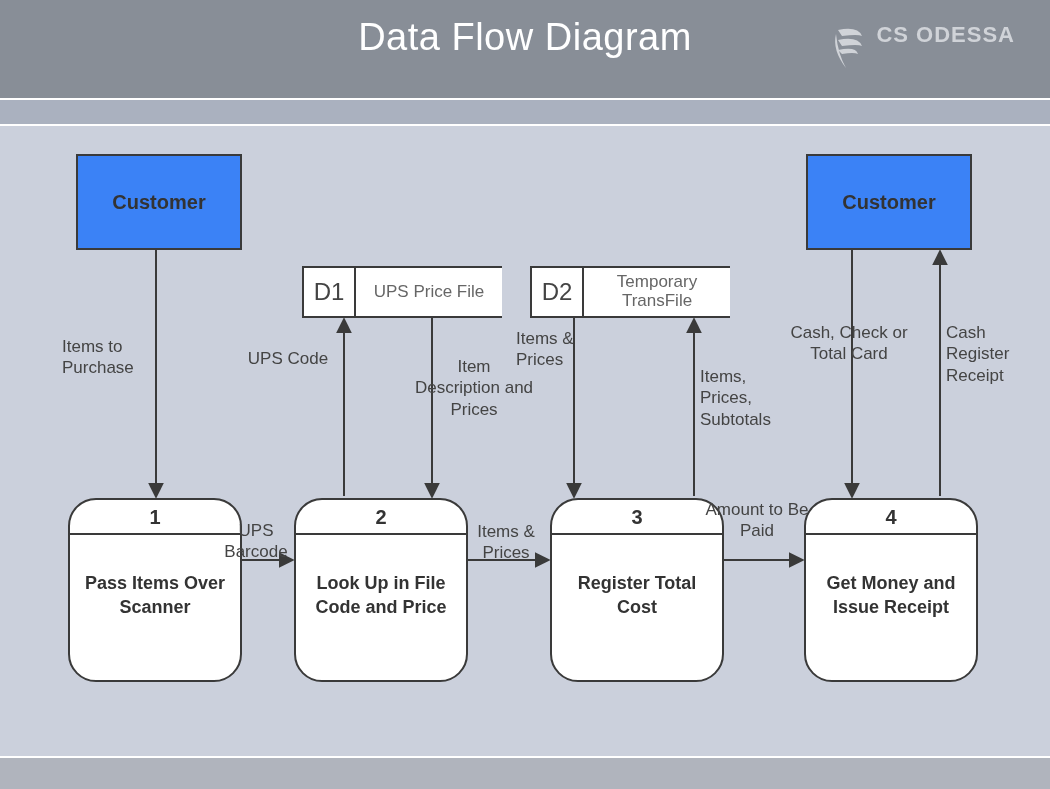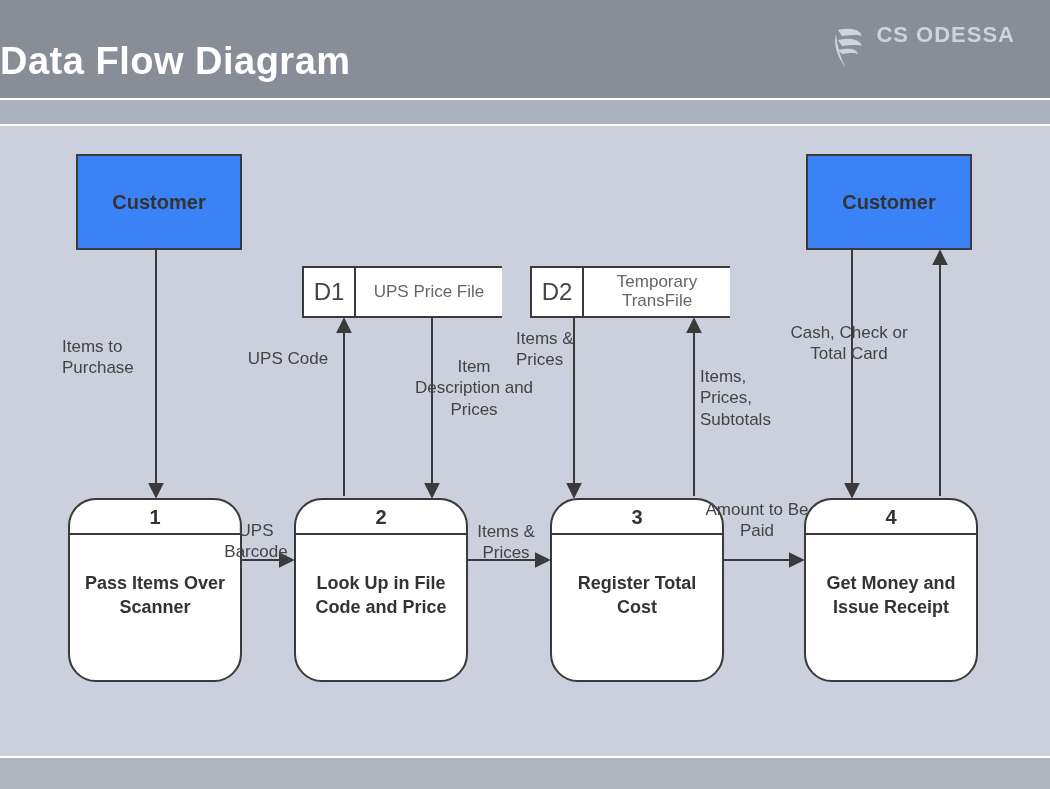--- a/index.html
+++ b/index.html
@@ -1,18 +1,18 @@
 <!DOCTYPE html>
 <html><head>
 <meta charset="utf-8">
 <style>
   html,body{margin:0;padding:0;width:1050px;height:789px;font-family:Verdana, Geneva, sans-serif;background:#fff}
   .container{width:1050px;height:789px;background:#fff;position:relative}
   .header{background:#888e97;height:98px;position:relative}
-  .header-title{color:#fff;font-size:38px;font-weight:700;padding-top:40px;letter-spacing:0.5px}
+  .header-title{color:#fff;font-size:38px;font-weight:400;text-align:center;padding-top:16px;letter-spacing:0.5px}
   .logo{position:absolute;right:35px;top:22px;display:flex;align-items:flex-start}
   .logo-text{color:#d0d3d8;font-size:22px;font-weight:bold;letter-spacing:1px;margin-left:8px}
   .logo-icon{width:40px;height:50px;position:relative}
   .band{height:24px;background:#aab1bf;border-top:2px solid #fff;border-bottom:2px solid #fff}
   .canvas{background:#cbd0dc;height:630px;position:relative}
   .footer{background:#b0b4bd;height:33px;border-top:2px solid #fff}
 
   
   .entity{position:absolute;width:162px;height:92px;background:#3b82f6;border:2px solid #3a3a3a;display:flex;align-items:center;justify-content:center;font-weight:bold;font-size:20px;color:#333}
 
@@ -115,17 +115,18 @@
 
     <div class="flowlabel" style="left:62px;top:210px;width:120px;text-align:left">Items to Purchase</div>
     <div class="flowlabel" style="left:216px;top:394px;width:80px">UPS Barcode</div>
     <div class="flowlabel" style="left:238px;top:222px;width:100px">UPS Code</div>
     <div class="flowlabel" style="left:414px;top:230px;width:120px">Item Description and Prices</div>
     <div class="flowlabel" style="left:466px;top:395px;width:80px">Items &amp; Prices</div>
     <div class="flowlabel" style="left:516px;top:202px;width:90px;text-align:left">Items &amp; Prices</div>
     <div class="flowlabel" style="left:700px;top:240px;width:100px;text-align:left">Items, Prices, Subtotals</div>
     <div class="flowlabel" style="left:702px;top:373px;width:110px">Amount to Be Paid</div>
     <div class="flowlabel" style="left:784px;top:196px;width:130px">Cash, Check or Total Card</div>
+    <div class="flowlabel" style="left:946px;top:196px;width:90px;text-align:left">Cash Register Receipt</div>
 
   </div>
 
   <div class="footer"></div>
 </div>
 
 </body></html>

